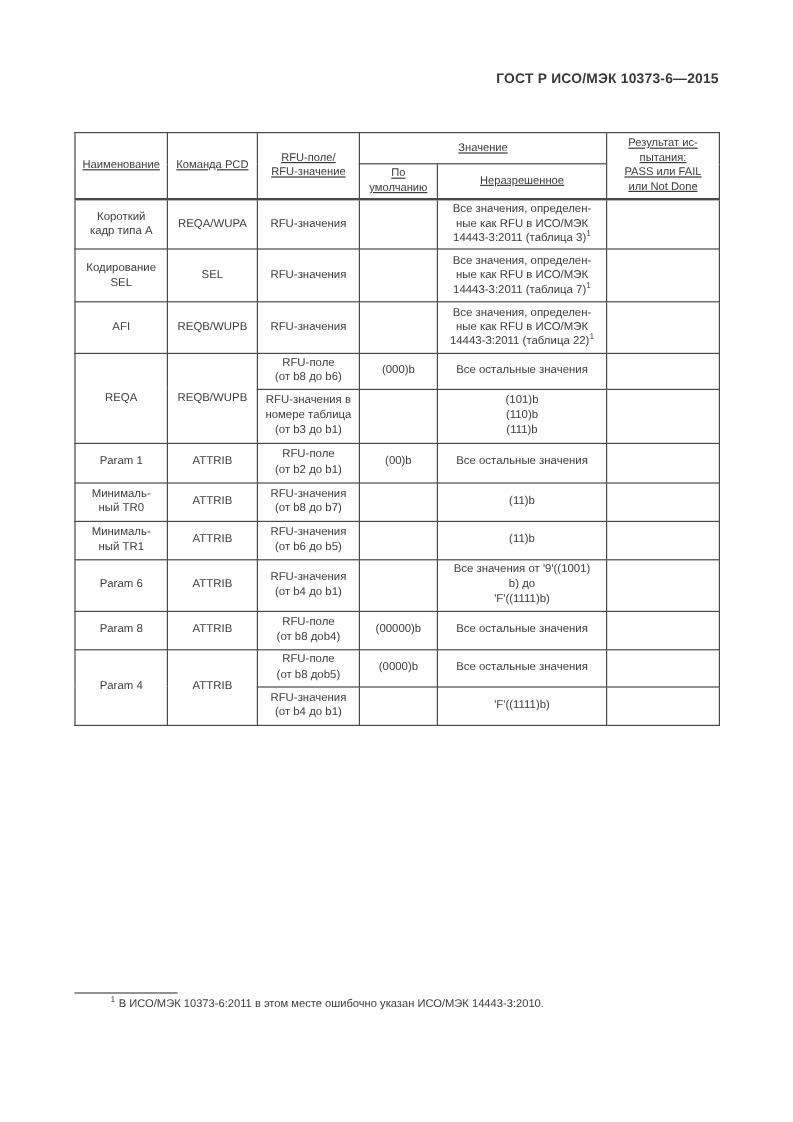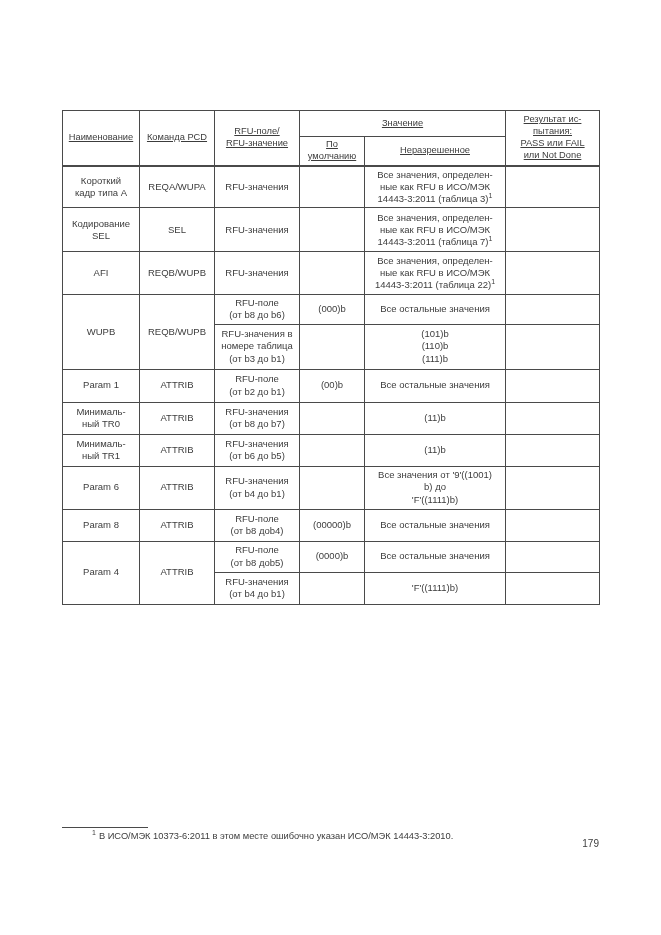--- a/index.html
+++ b/index.html
@@ -90,20 +90,21 @@
     text-align: right;
     font-size: 10px;
     color: #3c3c3c;
   }
 </style>
 </head>
 <body>
 
 <div class="page">
 
+  <div class="doc-header">ГОСТ Р ИСО/МЭК 10373-6—2015</div>
 
 
   <table class="report">
     <colgroup>
       <col style="width:77px">
       <col style="width:75px">
       <col style="width:85px">
       <col style="width:65px">
       <col style="width:141px">
       <col style="width:94px">
@@ -152,21 +153,21 @@
         <td>AFI</td>
         <td>REQB/WUPB</td>
         <td>RFU-значения</td>
         <td></td>
         <td><span>Все значения, определен-
 ные как RFU в ИСО/МЭК
 14443-3:2011 (таблица 22)</span><sup class="fnref">1</sup></td>
         <td></td>
       </tr>
       <tr style="height:28px">
-        <td rowspan="2" class="vtop">WUPB</td>
+        <td rowspan="2" class="vtop">REQA</td>
         <td rowspan="2" class="vtop">REQB/WUPB</td>
         <td>RFU-поле
 (от b8 до b6)</td>
         <td>(000)b</td>
         <td>Все остальные значения</td>
         <td></td>
       </tr>
       <tr style="height:45px">
         <td>RFU-значения в
 номере таблица
@@ -241,15 +242,14 @@
         <td></td>
         <td>'F'((1111)b)</td>
         <td></td>
       </tr>
     </tbody>
   </table>
 
   <div class="footnote-rule"></div>
   <div class="footnote"><sup class="fnref">1</sup><span>В ИСО/МЭК 10373-6:2011 в этом месте ошибочно указан ИСО/МЭК 14443-3:2010.</span></div>
 
-  <div class="page-number">179</div>
 
 </div>
 
 </body></html>

